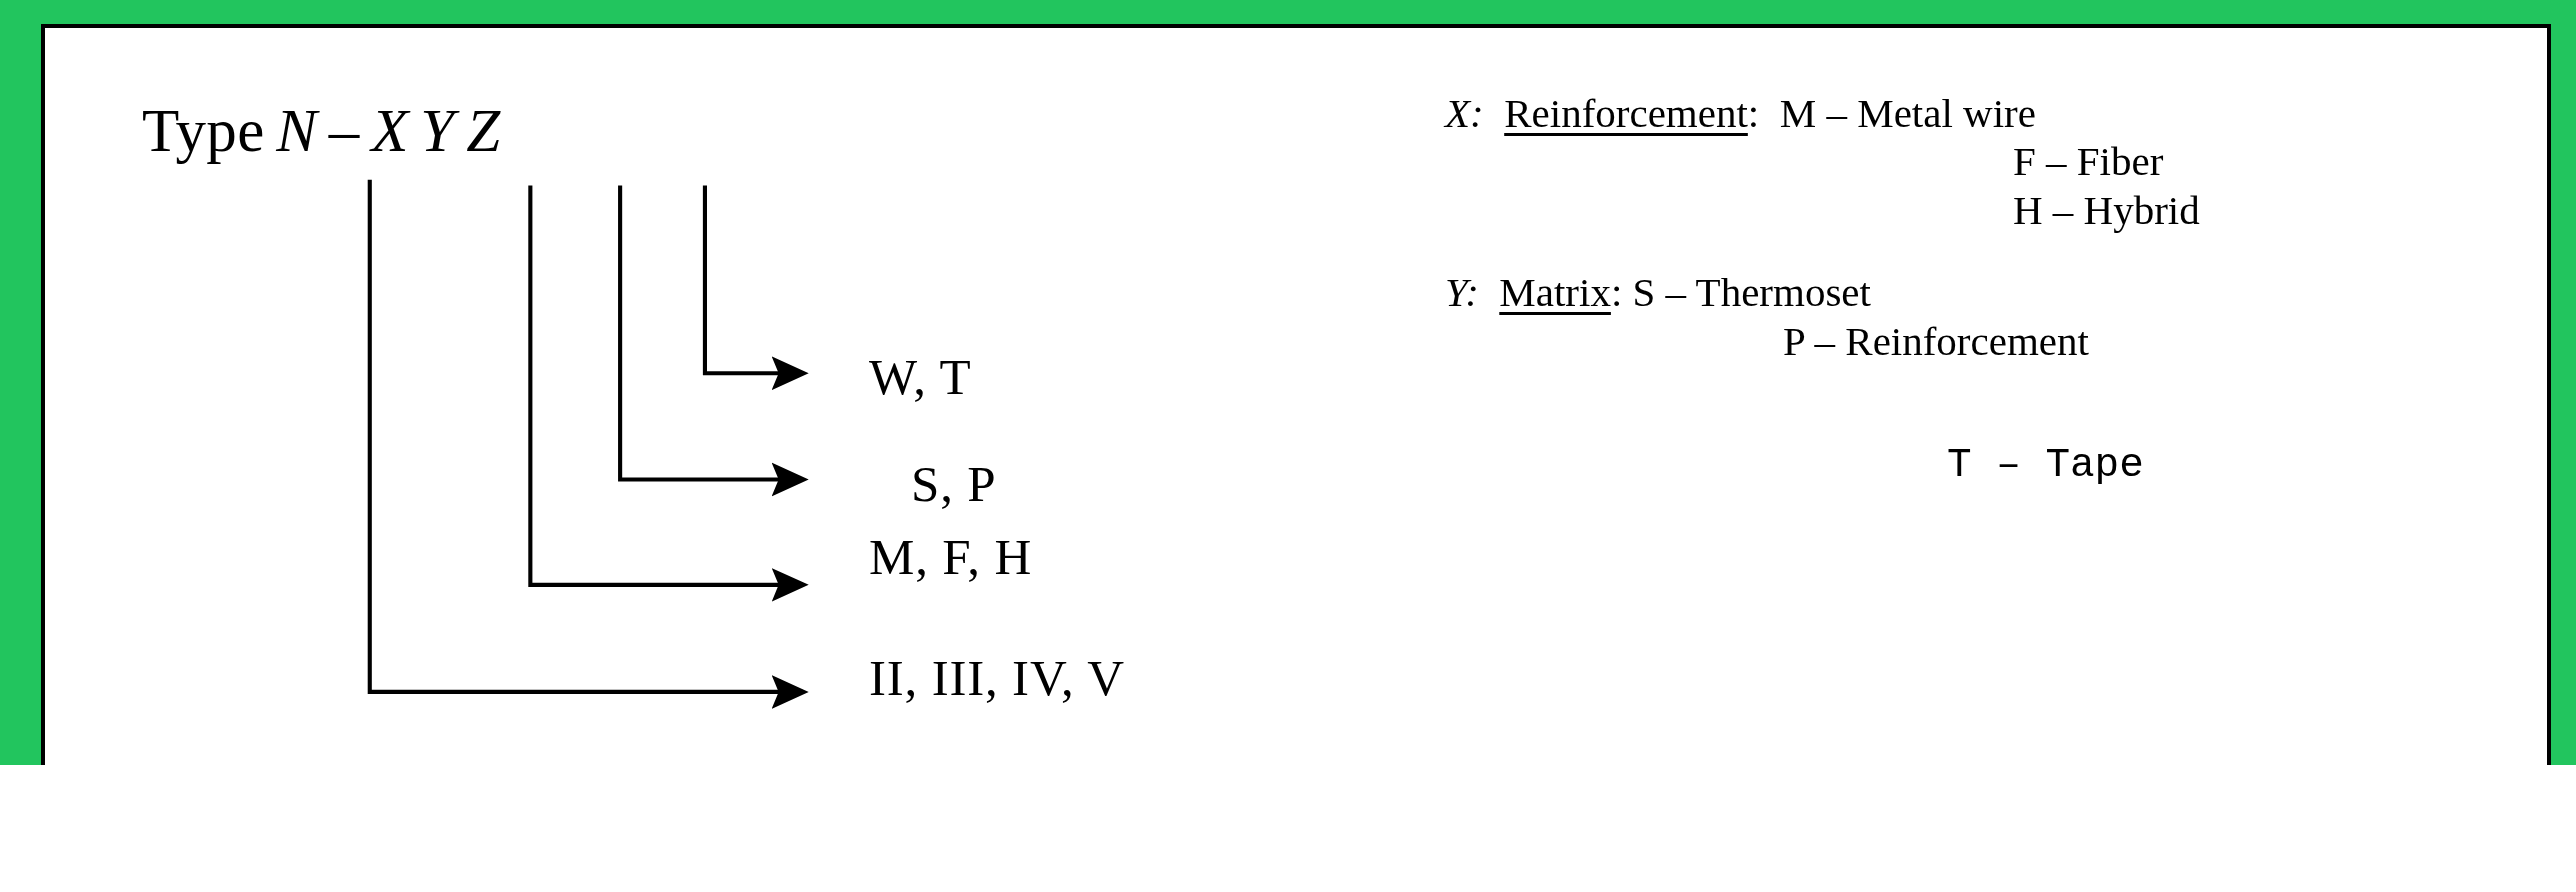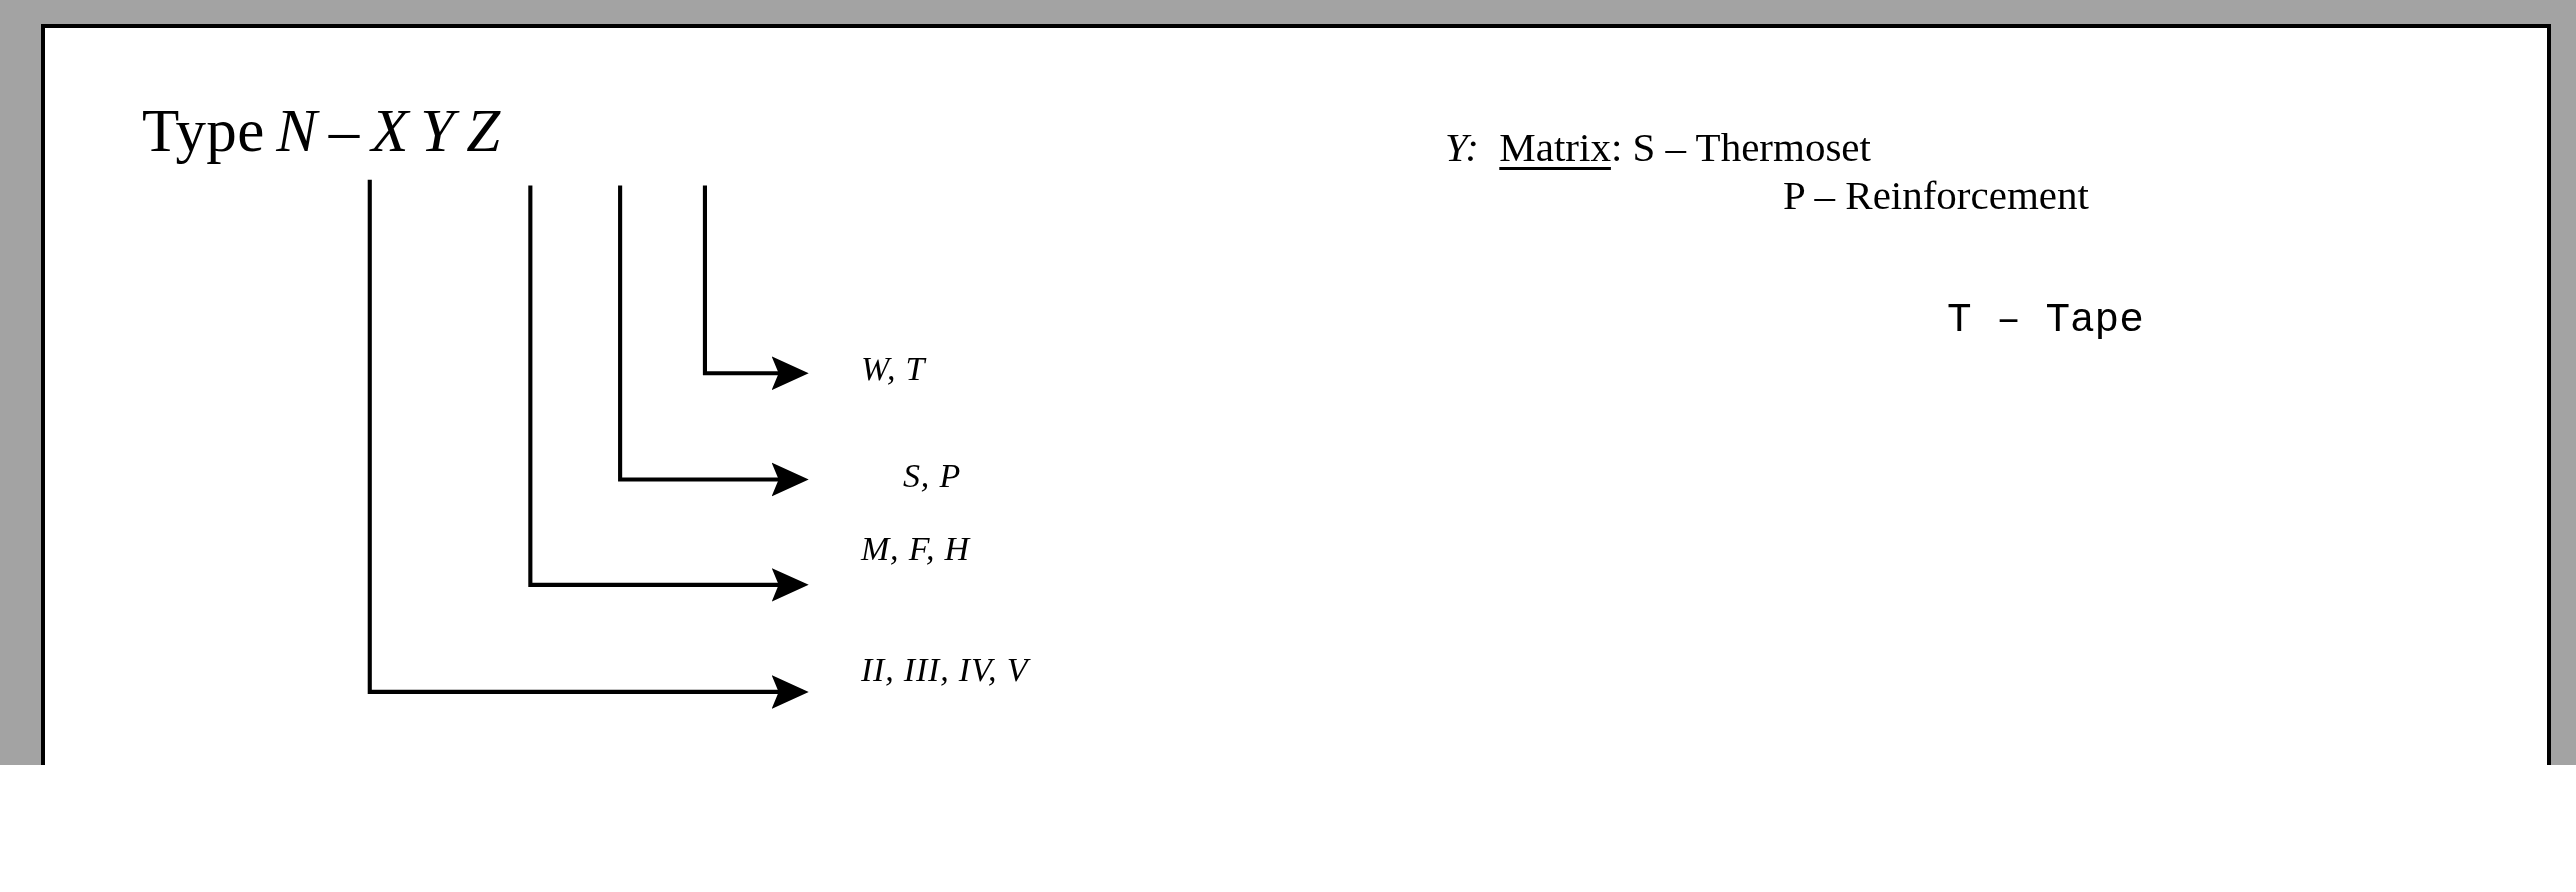--- a/index.html
+++ b/index.html
@@ -5,21 +5,21 @@
 <style>
   html, body {
     margin: 0;
     padding: 0;
     background: #ffffff;
   }
   #page {
     position: relative;
     width: 2576px;
     height: 765px;
-    background: #a3a3a3;
+    background: #22c55e;
     overflow: hidden;
     font-family: "Liberation Serif", "DejaVu Serif", serif;
     color: #000000;
   }
   
   #frame {
     position: absolute;
     left: 41px;
     top: 24px;
     width: 2510px;
@@ -48,25 +48,25 @@
     position: absolute;
     left: 0;
     top: 0;
     width: 2576px;
     height: 893px;
     pointer-events: none;
   }
   
   .arrow-label {
     position: absolute;
-    font-size: 34px;
-    font-style: italic;
+    font-size: 51px;
     line-height: 1;
     white-space: nowrap;
     letter-spacing: 0.8px;
+    margin-left: 8px;
   }
   #lbl-0 { left: 861px; top: 352px; }
   #lbl-1 { left: 903px; top: 459px; }
   #lbl-2 { left: 861px; top: 532px; }
   #lbl-3 { left: 861px; top: 653px; }
 
   
   #legend {
     position: absolute;
     left: 1445px;
@@ -135,20 +135,27 @@
     <path d="M 449 218 L 449 840 L 975 840" fill="none" stroke="#000000" stroke-width="5" marker-end="url(#ah)"></path>
   </svg>
 
   <div class="arrow-label" id="lbl-0">W, T</div>
   <div class="arrow-label" id="lbl-1">S, P</div>
   <div class="arrow-label" id="lbl-2">M, F, H</div>
   <div class="arrow-label" id="lbl-3">II, III, IV, V</div>
 
   <div id="legend">
 
+    <div class="legend-group" id="grp-0">
+      <div class="legend-head">
+        <span class="legend-key">X:</span><span class="nb">  </span><span class="legend-cat">Reinforcement</span><span>:</span><span class="nb">  </span><span class="legend-first">M – Metal wire</span>
+      </div>
+      <div class="legend-opt">F – Fiber</div>
+      <div class="legend-opt">H  – Hybrid</div>
+    </div>
 
     <div class="legend-group" id="grp-1">
       <div class="legend-head">
         <span class="legend-key">Y:</span><span class="nb">  </span><span class="legend-cat">Matrix</span><span>:</span><span class="nb"> </span><span class="legend-first">S – Thermoset</span>
       </div>
       <div class="legend-opt">P – Reinforcement</div>
     </div>
 
     <div class="legend-group" id="grp-2">
       <div class="legend-opt">T – Tape</div>

